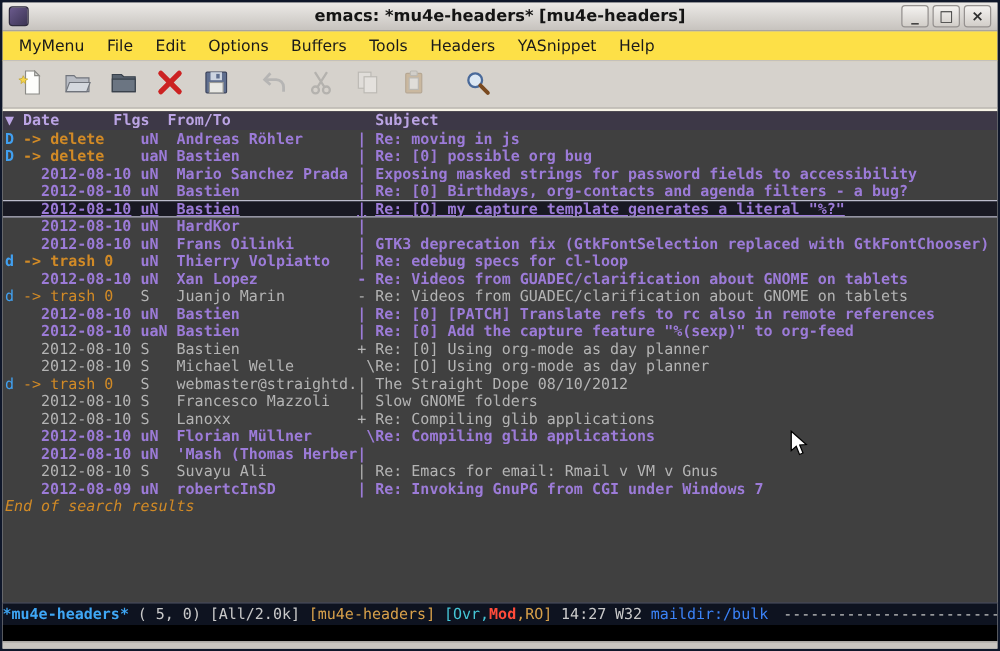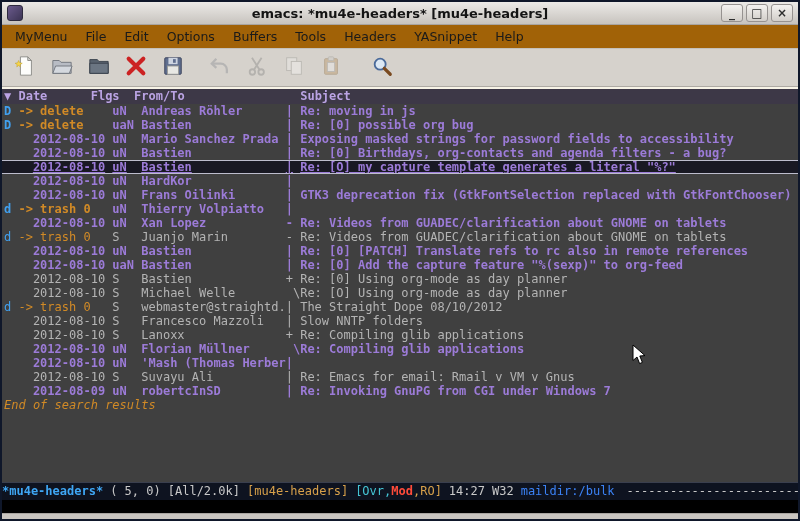--- a/index.html
+++ b/index.html
@@ -13,21 +13,21 @@
   .tb-icon{width:14px;height:14px;margin-left:5px;border-radius:3px;
     background:linear-gradient(135deg,#6a5a8c,#3c3454);border:1px solid #2e2a3e;z-index:2;}
   .tb-title{position:absolute;left:0;right:0;text-align:center;font-weight:bold;
     font-size:13px;color:#141414;}
   .tb-buttons{margin-left:auto;display:flex;gap:3px;margin-right:5px;z-index:2;}
   .tb-btn{width:20px;height:16px;border:1px solid #969290;border-radius:3px;
     background:linear-gradient(#f4f2f0,#d2cec9);display:flex;align-items:center;
     justify-content:center;font-size:12px;line-height:10px;color:#2e2e2e;font-weight:bold;}
 
   
-  .menubar{flex:0 0 23px;background:#a16207;display:flex;align-items:center;
+  .menubar{flex:0 0 23px;background:#fde047;display:flex;align-items:center;
     font-size:12.5px;color:#1a1a1a;padding-left:4px;border-bottom:1px solid #c4c0ba;}
   .menu-item{padding:3px 9px;cursor:default;}
 
   
   .toolbar{flex:0 0 37px;background:#d6d2cc;display:flex;align-items:center;
     padding-left:10px;border-bottom:1px solid #aeaaa4;}
   .tool-btn{width:26px;height:26px;margin-right:11px;display:flex;
     align-items:center;justify-content:center;}
   .tool-btn svg{width:22px;height:22px;}
   .tool-btn.disabled{opacity:.35;}
@@ -185,29 +185,29 @@
       <span class="hl-subject">Subject</span>
     </div>
     <div id="rows">
         <div class="msg-row unread"><span class="c-marker marker">D</span><span class="c-date"><span class="action">-&gt; delete</span></span><span class="c-flags">uN</span><span class="c-from">Andreas Röhler</span><span class="c-sep">|</span><span class="c-subject">Re: moving in js</span></div>
         <div class="msg-row unread"><span class="c-marker marker">D</span><span class="c-date"><span class="action">-&gt; delete</span></span><span class="c-flags">uaN</span><span class="c-from">Bastien</span><span class="c-sep">|</span><span class="c-subject">Re: [0] possible org bug</span></div>
         <div class="msg-row unread"><span class="c-marker marker"></span><span class="c-date dated">2012-08-10</span><span class="c-flags">uN</span><span class="c-from">Mario Sanchez Prada</span><span class="c-sep">|</span><span class="c-subject">Exposing masked strings for password fields to accessibility</span></div>
         <div class="msg-row unread"><span class="c-marker marker"></span><span class="c-date dated">2012-08-10</span><span class="c-flags">uN</span><span class="c-from">Bastien</span><span class="c-sep">|</span><span class="c-subject">Re: [0] Birthdays, org-contacts and agenda filters - a bug?</span></div>
         <div class="msg-row unread current"><span class="c-marker marker"></span><span class="c-date dated">2012-08-10</span><span class="c-flags">uN</span><span class="c-from">Bastien</span><span class="c-sep">|</span><span class="c-subject">Re: [O] my capture template generates a literal "%?"</span></div>
         <div class="msg-row unread"><span class="c-marker marker"></span><span class="c-date dated">2012-08-10</span><span class="c-flags">uN</span><span class="c-from">HardKor</span><span class="c-sep">|</span></div>
         <div class="msg-row unread"><span class="c-marker marker"></span><span class="c-date dated">2012-08-10</span><span class="c-flags">uN</span><span class="c-from">Frans Oilinki</span><span class="c-sep">|</span><span class="c-subject">GTK3 deprecation fix (GtkFontSelection replaced with GtkFontChooser)</span></div>
-        <div class="msg-row unread"><span class="c-marker marker">d</span><span class="c-date"><span class="action">-&gt; trash 0</span></span><span class="c-flags">uN</span><span class="c-from">Thierry Volpiatto</span><span class="c-sep">|</span></div>
+        <div class="msg-row unread"><span class="c-marker marker">d</span><span class="c-date"><span class="action">-&gt; trash 0</span></span><span class="c-flags">uN</span><span class="c-from">Thierry Volpiatto</span><span class="c-sep">|</span><span class="c-subject">Re: edebug specs for cl-loop</span></div>
         <div class="msg-row unread"><span class="c-marker marker"></span><span class="c-date dated">2012-08-10</span><span class="c-flags">uN</span><span class="c-from">Xan Lopez</span><span class="c-sep">-</span><span class="c-subject">Re: Videos from GUADEC/clarification about GNOME on tablets</span></div>
         <div class="msg-row read"><span class="c-marker marker">d</span><span class="c-date"><span class="action">-&gt; trash 0</span></span><span class="c-flags">S</span><span class="c-from">Juanjo Marin</span><span class="c-sep">-</span><span class="c-subject">Re: Videos from GUADEC/clarification about GNOME on tablets</span></div>
         <div class="msg-row unread"><span class="c-marker marker"></span><span class="c-date dated">2012-08-10</span><span class="c-flags">uN</span><span class="c-from">Bastien</span><span class="c-sep">|</span><span class="c-subject">Re: [0] [PATCH] Translate refs to rc also in remote references</span></div>
         <div class="msg-row unread"><span class="c-marker marker"></span><span class="c-date dated">2012-08-10</span><span class="c-flags">uaN</span><span class="c-from">Bastien</span><span class="c-sep">|</span><span class="c-subject">Re: [0] Add the capture feature "%(sexp)" to org-feed</span></div>
         <div class="msg-row read"><span class="c-marker marker"></span><span class="c-date dated">2012-08-10</span><span class="c-flags">S</span><span class="c-from">Bastien</span><span class="c-sep">+</span><span class="c-subject">Re: [0] Using org-mode as day planner</span></div>
         <div class="msg-row read"><span class="c-marker marker"></span><span class="c-date dated">2012-08-10</span><span class="c-flags">S</span><span class="c-from">Michael Welle</span><span class="c-sep"> \</span><span class="c-subject">Re: [O] Using org-mode as day planner</span></div>
         <div class="msg-row read"><span class="c-marker marker">d</span><span class="c-date"><span class="action">-&gt; trash 0</span></span><span class="c-flags">S</span><span class="c-from">webmaster@straightd...</span><span class="c-sep">|</span><span class="c-subject">The Straight Dope 08/10/2012</span></div>
-        <div class="msg-row read"><span class="c-marker marker"></span><span class="c-date dated">2012-08-10</span><span class="c-flags">S</span><span class="c-from">Francesco Mazzoli</span><span class="c-sep">|</span><span class="c-subject">Slow NNTP folders</span></div>
+        <div class="msg-row read"><span class="c-marker marker"></span><span class="c-date dated">2012-08-10</span><span class="c-flags">S</span><span class="c-from">Francesco Mazzoli</span><span class="c-sep">|</span><span class="c-subject">Slow GNOME folders</span></div>
         <div class="msg-row read"><span class="c-marker marker"></span><span class="c-date dated">2012-08-10</span><span class="c-flags">S</span><span class="c-from">Lanoxx</span><span class="c-sep">+</span><span class="c-subject">Re: Compiling glib applications</span></div>
         <div class="msg-row unread"><span class="c-marker marker"></span><span class="c-date dated">2012-08-10</span><span class="c-flags">uN</span><span class="c-from">Florian Müllner</span><span class="c-sep"> \</span><span class="c-subject">Re: Compiling glib applications</span></div>
         <div class="msg-row unread"><span class="c-marker marker"></span><span class="c-date dated">2012-08-10</span><span class="c-flags">uN</span><span class="c-from">'Mash (Thomas Herbert)</span><span class="c-sep">|</span></div>
         <div class="msg-row read"><span class="c-marker marker"></span><span class="c-date dated">2012-08-10</span><span class="c-flags">S</span><span class="c-from">Suvayu Ali</span><span class="c-sep">|</span><span class="c-subject">Re: Emacs for email: Rmail v VM v Gnus</span></div>
         <div class="msg-row unread"><span class="c-marker marker"></span><span class="c-date dated">2012-08-09</span><span class="c-flags">uN</span><span class="c-from">robertcInSD</span><span class="c-sep">|</span><span class="c-subject">Re: Invoking GnuPG from CGI under Windows 7</span></div>
       </div>
     <div class="end-line">End of search results</div>
   </div>
 
   <div class="modeline">

